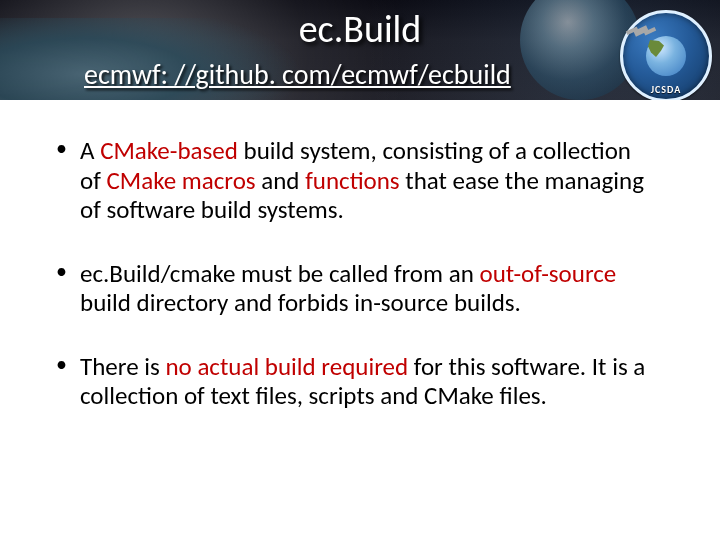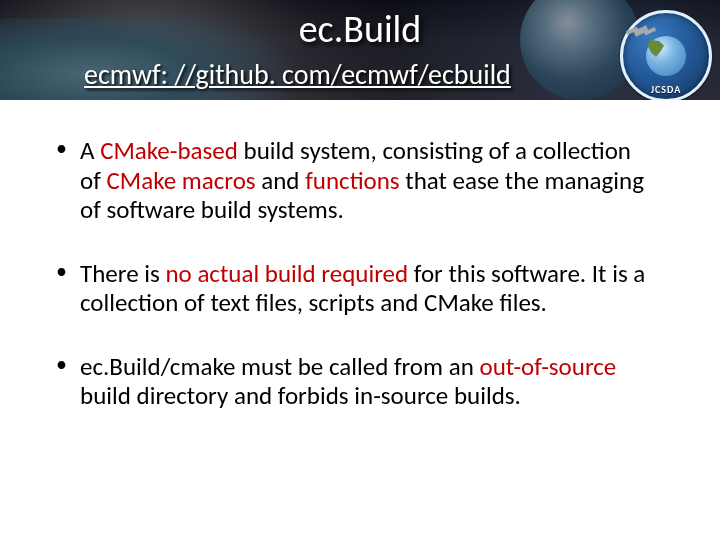--- a/index.html
+++ b/index.html
@@ -154,23 +154,23 @@
   </div>
 
   <div class="body">
     <ul class="bullets">
 
       <li>
         <span>A </span><span class="hl">CMake-based</span><span> build system, consisting of a collection of </span><span class="hl">CMake macros</span><span> and </span><span class="hl">functions</span><span> that ease the managing of software build systems.</span>
       </li>
 
       <li>
-        <span>There is </span><span class="hl">no actual build required</span><span> for this software. It is a collection of text files, scripts and CMake files.</span>
+        <span>ec.Build/cmake must be called from an </span><span class="hl">out-of-source</span><span> build directory and forbids in-source builds.</span>
       </li>
 
       <li>
-        <span>ec.Build/cmake must be called from an </span><span class="hl">out-of-source</span><span> build directory and forbids in-source builds.</span>
+        <span>There is </span><span class="hl">no actual build required</span><span> for this software. It is a collection of text files, scripts and CMake files.</span>
       </li>
 
     </ul>
   </div>
 
 </div>
 
 </body></html>

